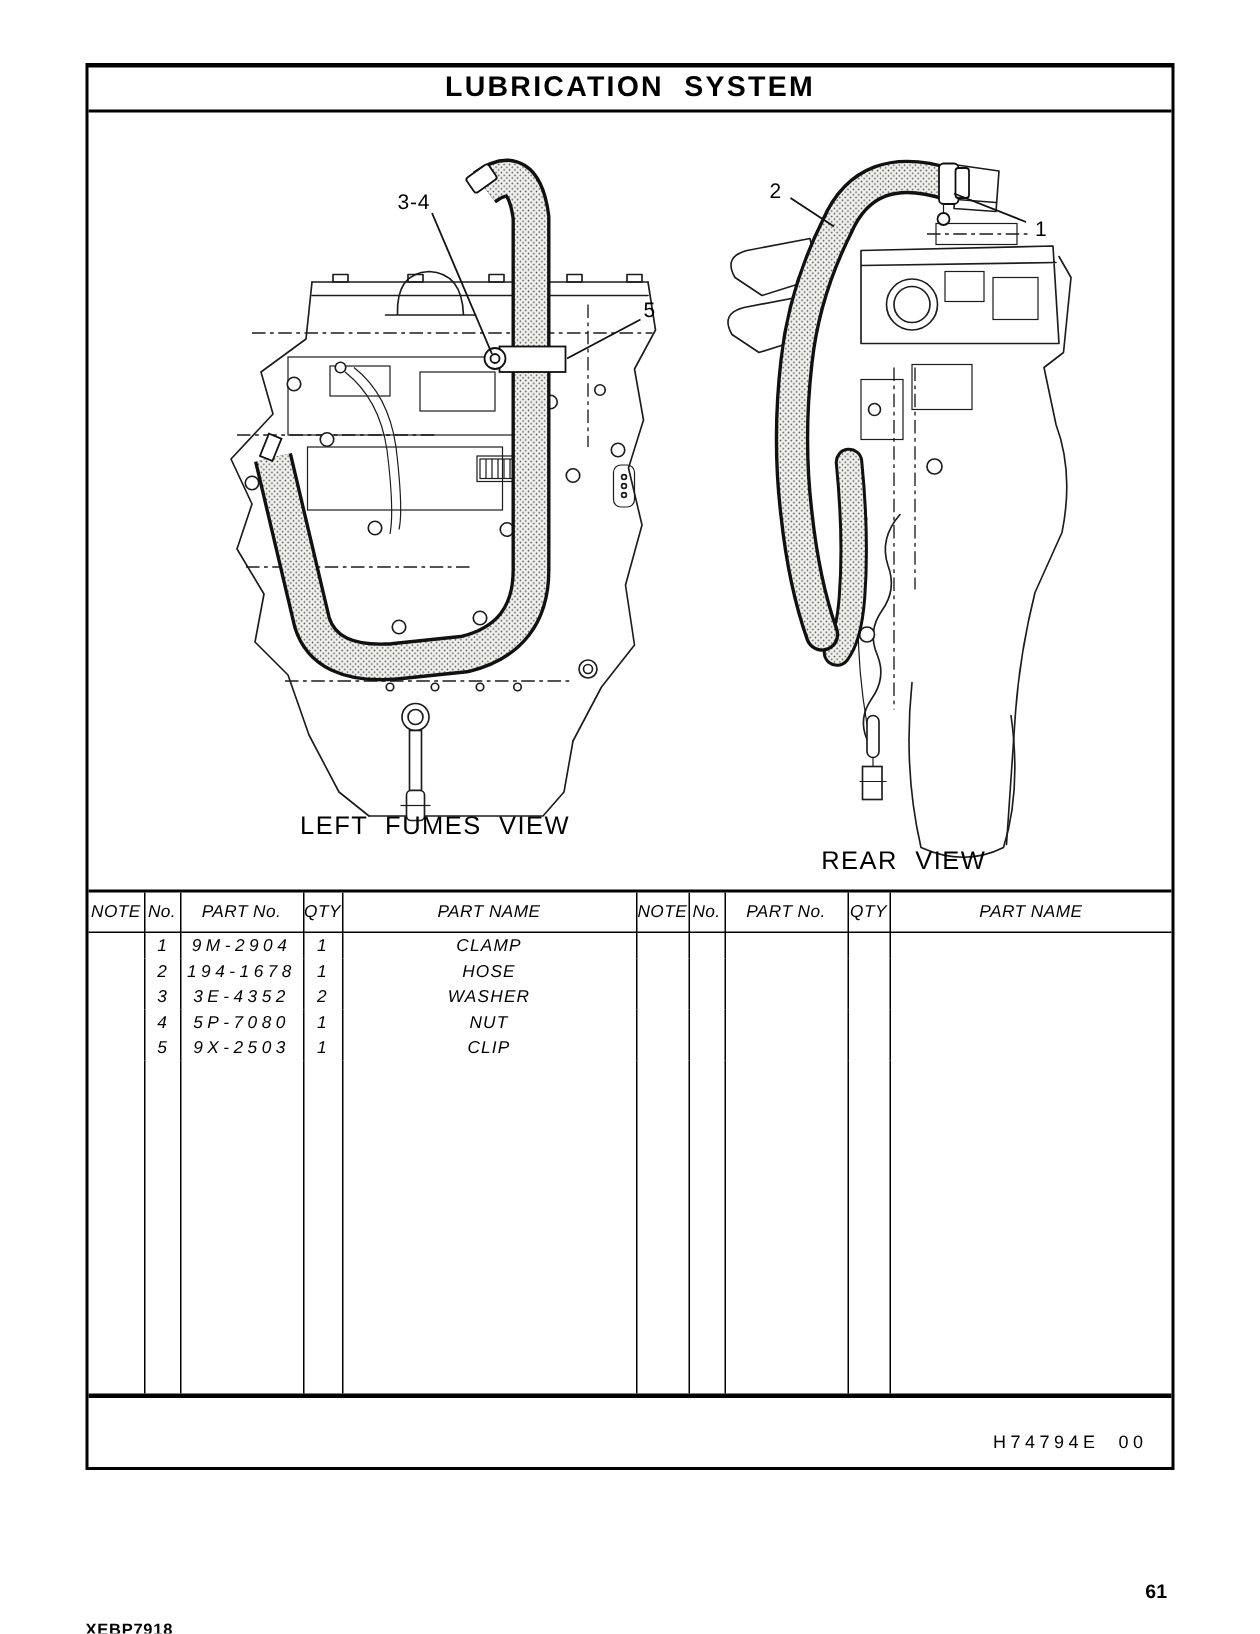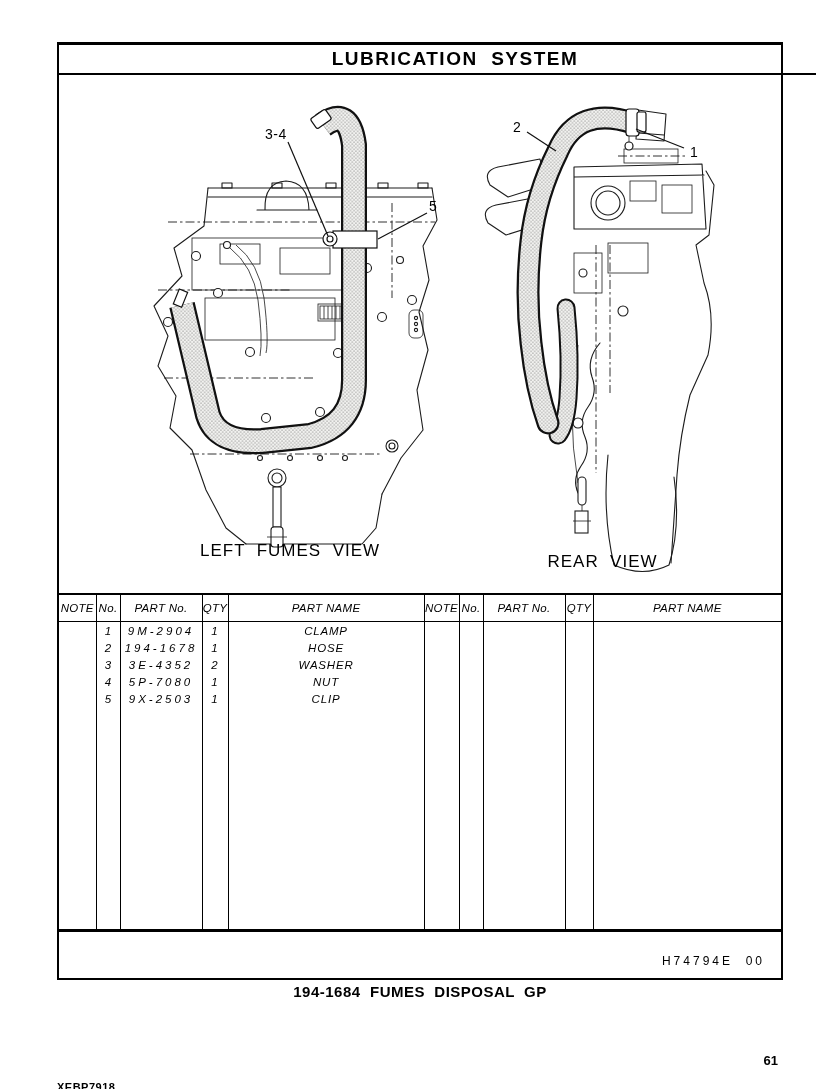--- a/index.html
+++ b/index.html
@@ -2,21 +2,21 @@
 <html><head>
 <meta charset="utf-8">
 <style>
   html,body{margin:0;padding:0;background:#fff;}
   body{width:840px;height:1089px;position:relative;font-family:"Liberation Sans",sans-serif;color:#000;overflow:hidden;}
   .abs{position:absolute;}
   .pre{white-space:pre;}
 
   
   .outer-box{left:57px;top:42px;width:726px;height:938px;border:2px solid #000;border-top-width:3px;box-sizing:border-box;}
-  .title-band{left:59px;top:45px;width:722px;height:28px;border-bottom:2px solid #000;display:flex;align-items:center;justify-content:center;padding-left:35px;}
+  .title-band{left:59px;top:45px;width:722px;height:28px;border-bottom:2px solid #000;display:flex;align-items:center;justify-content:center;}
   .doc-title{font-size:19px;font-weight:700;letter-spacing:1.5px;}
 
   
   .view-label{font-size:17px;letter-spacing:1px;text-align:center;}
   .callout{font-size:14px;letter-spacing:0.5px;}
 
   
   .table-wrap{left:59px;top:593px;width:722px;height:339px;border-top:2px solid #000;border-bottom:3px solid #000;box-sizing:border-box;font-style:italic;}
   table.parts{border-collapse:collapse;table-layout:fixed;width:100%;height:100%;}
   table.parts th,table.parts td{padding:0;margin:0;font-weight:400;overflow:hidden;}
@@ -176,21 +176,21 @@
   <line class="leader" x1="49" y1="39" x2="78" y2="58"></line>
   <line class="leader" x1="206" y1="55" x2="158" y2="36"></line>
 </svg>
 
 <span class="abs callout" style="left:265px;top:126px;">3-4</span>
 <span class="abs callout" style="left:429px;top:198px;">5</span>
 <span class="abs callout" style="left:513px;top:119px;">2</span>
 <span class="abs callout" style="left:690px;top:144px;">1</span>
 
 <div class="abs view-label pre" style="left:200px;top:541px;width:170px;">LEFT  FUMES  VIEW</div>
-<div class="abs view-label pre" style="left:525px;top:552px;width:155px;">REAR  VIEW</div>
+<div class="abs view-label pre" style="left:525px;top:564px;width:155px;">REAR  VIEW</div>
 
 <div class="abs table-wrap">
   <table class="parts">
     <colgroup>
       <col style="width:37px">
         <col style="width:24px">
         <col style="width:82px">
         <col style="width:26px">
         <col style="width:196px">
       <col style="width:35px">
@@ -288,17 +288,16 @@
       </tr>
     </tbody>
   </table>
 </div>
 
 <div class="abs code-strip">
   <span class="doc-code pre">H74794E  00</span>
 </div>
 
 <div class="abs assembly">
-  <div class="assembly-title pre">194-1684  FUMES  DISPOSAL  GP</div>
 </div>
 
 <span class="abs footer-left">XEBP7918</span>
 <span class="abs page-num">61</span>
 
 </body></html>

